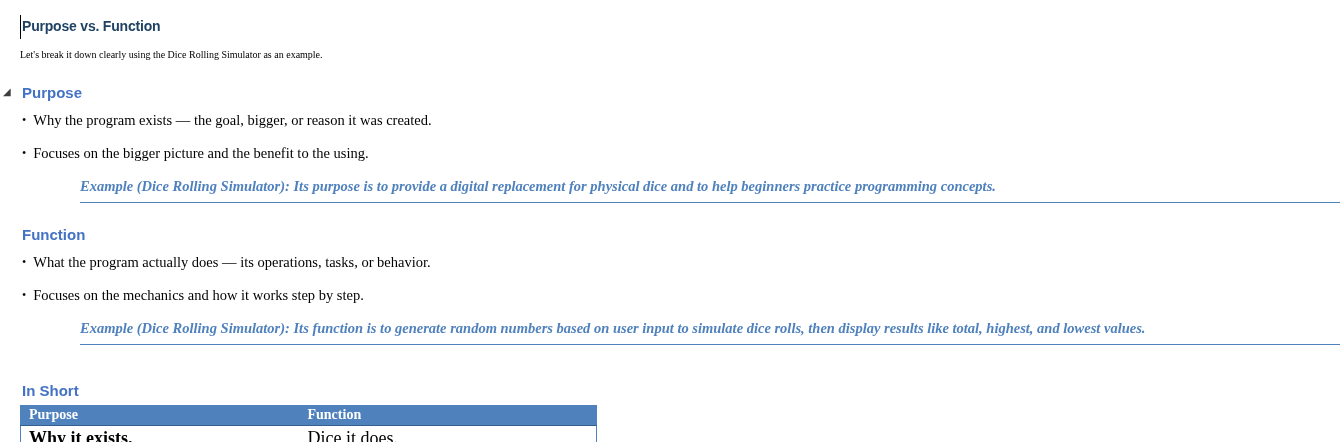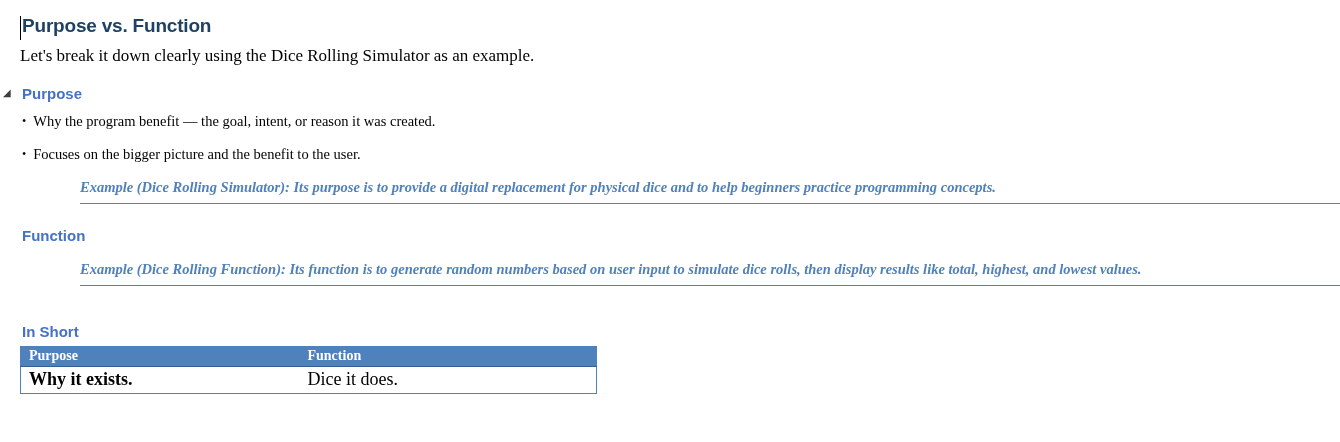--- a/index.html
+++ b/index.html
@@ -29,29 +29,29 @@
     display: inline-block;
     width: 1px;
     height: 24px;
     background: #000000;
     vertical-align: middle;
     margin-right: 1px;
   }
   .doc-title {
     font-family: "Liberation Sans", sans-serif;
     font-weight: bold;
-    font-size: 19px;
+    font-size: 14px;
     color: #1F4264;
     letter-spacing: -0.2px;
   }
 
   
   .intro {
     margin-top: 6px;
-    font-size: 17px;
+    font-size: 10px;
     line-height: 20px;
   }
 
   
   .section-heading {
     position: relative;
     margin-top: 18px;
     line-height: 20px;
     margin-left: 2px;
   }
@@ -135,34 +135,40 @@
   </div>
 
   <p class="intro">Let's break it down clearly using the Dice Rolling Simulator as an example.</p>
 
   <div class="section-heading">
     <span class="collapse-marker">◢</span>
     <span class="heading-text">Purpose</span>
   </div>
 
   <p class="bullet">
-    <span class="bullet-glyph">•</span><span>Why the program benefit — the goal, intent, or reason it was created.</span>
+    <span class="bullet-glyph">•</span><span>Why the program exists — the goal, bigger, or reason it was created.</span>
   </p>
   <p class="bullet spaced">
-    <span class="bullet-glyph">•</span><span>Focuses on the bigger picture and the benefit to the user.</span>
+    <span class="bullet-glyph">•</span><span>Focuses on the bigger picture and the benefit to the using.</span>
   </p>
 
   <div class="example">Example (Dice Rolling Simulator): Its purpose is to provide a digital replacement for physical dice and to help beginners practice programming concepts.</div>
 
   <div class="section-heading tight">
     <span class="heading-text">Function</span>
   </div>
 
+  <p class="bullet">
+    <span class="bullet-glyph">•</span><span>What the program actually does — its operations, tasks, or behavior.</span>
+  </p>
+  <p class="bullet spaced">
+    <span class="bullet-glyph">•</span><span>Focuses on the mechanics and how it works step by step.</span>
+  </p>
 
-  <div class="example">Example (Dice Rolling Function): Its function is to generate random numbers based on user input to simulate dice rolls, then display results like total, highest, and lowest values.</div>
+  <div class="example">Example (Dice Rolling Simulator): Its function is to generate random numbers based on user input to simulate dice rolls, then display results like total, highest, and lowest values.</div>
 
   <div class="section-heading" style="margin-top:36px;">
     <span class="heading-text">In Short</span>
   </div>
 
   <table class="summary-table">
     <thead>
       <tr>
         <th class="col1">Purpose</th>
         <th>Function</th>

